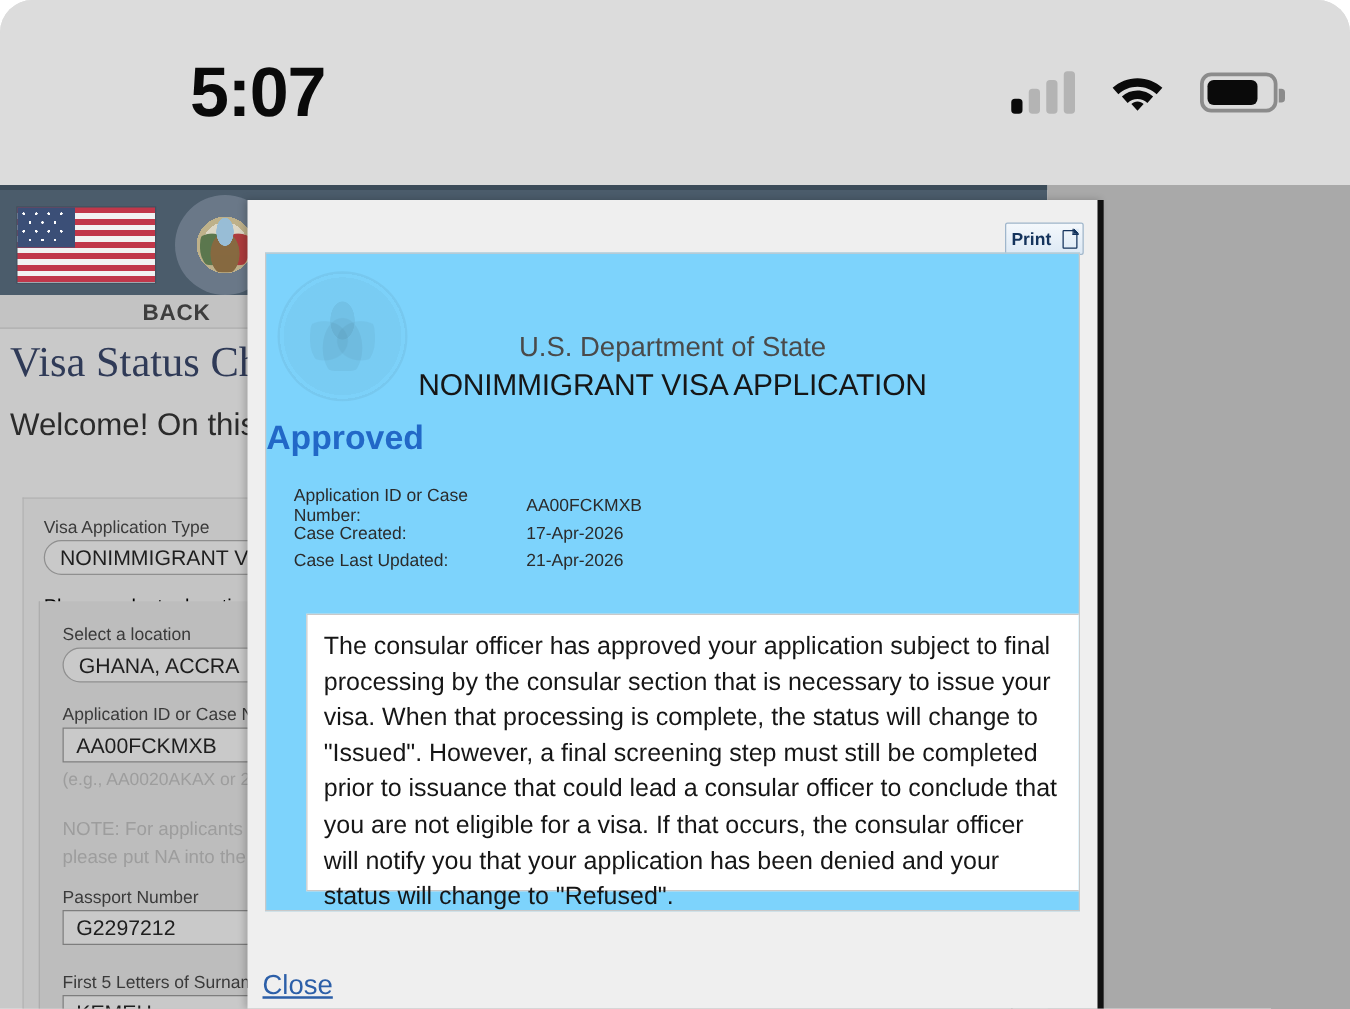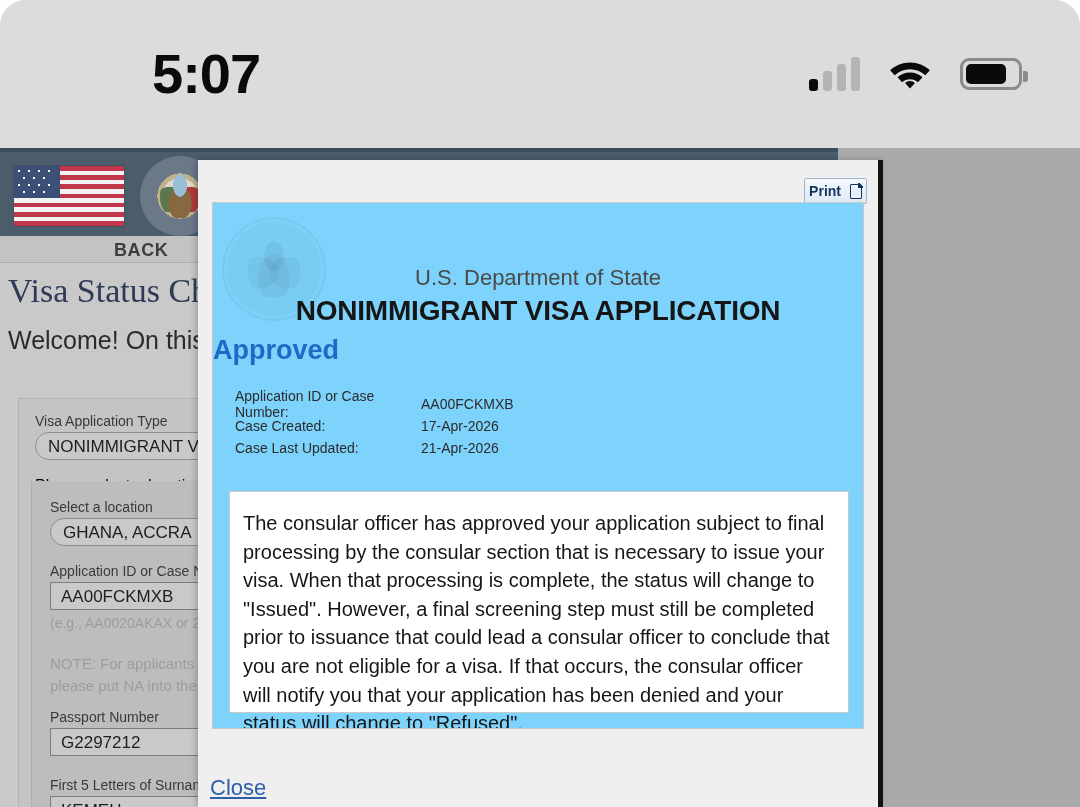--- a/index.html
+++ b/index.html
@@ -395,22 +395,22 @@
     top: 62px;
     text-align: center;
     font-size: 22px;
     color: #4a4a4a;
   }
   #doc-title {
     position: absolute;
     left: 0; right: 0;
     top: 92px;
     text-align: center;
-    font-size: 28px;
-    font-weight: bold;
+    font-size: 24px;
+    font-weight: normal;
     color: #161616;
     letter-spacing: -.2px;
   }
   #doc-status {
     position: absolute;
     left: 0; right: 16px;
     top: 132px;
     text-align: left;
     font-size: 27px;
     font-weight: bold;
@@ -426,28 +426,28 @@
   .meta-row {
     display: flex;
     height: 22px;
     align-items: center;
   }
   .meta-key { width: 186px; }
   .meta-val { }
 
   #message-box {
     position: absolute;
-    left: 16px;
+    left: 32px;
     top: 288px;
     width: 620px;
     height: 222px;
     border: 1px solid #c9c9c9;
     background: #ffffff;
     box-sizing: border-box;
-    padding: 17px 13px;
+    padding: 11px 13px;
   }
   #message-text {
     font-size: 20px;
     line-height: 28.6px;
     color: #161616;
   }
 
   #close-link {
     position: absolute;
     left: 12px;

